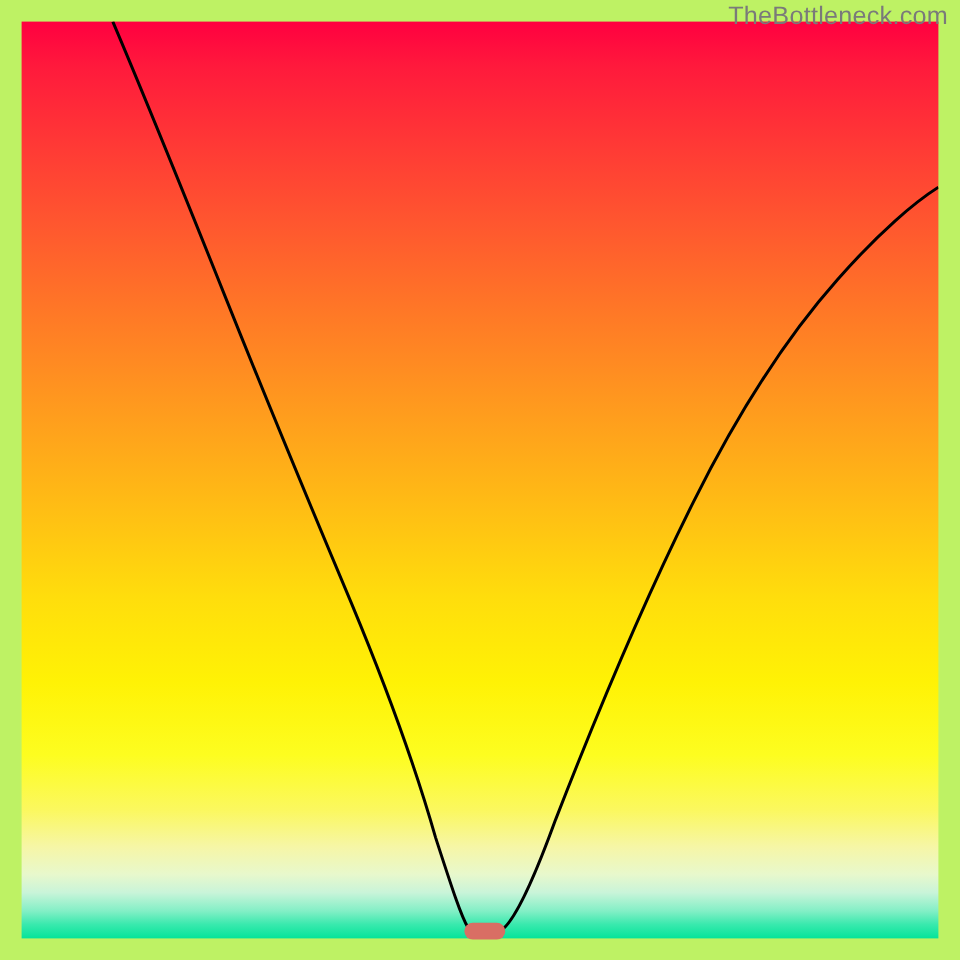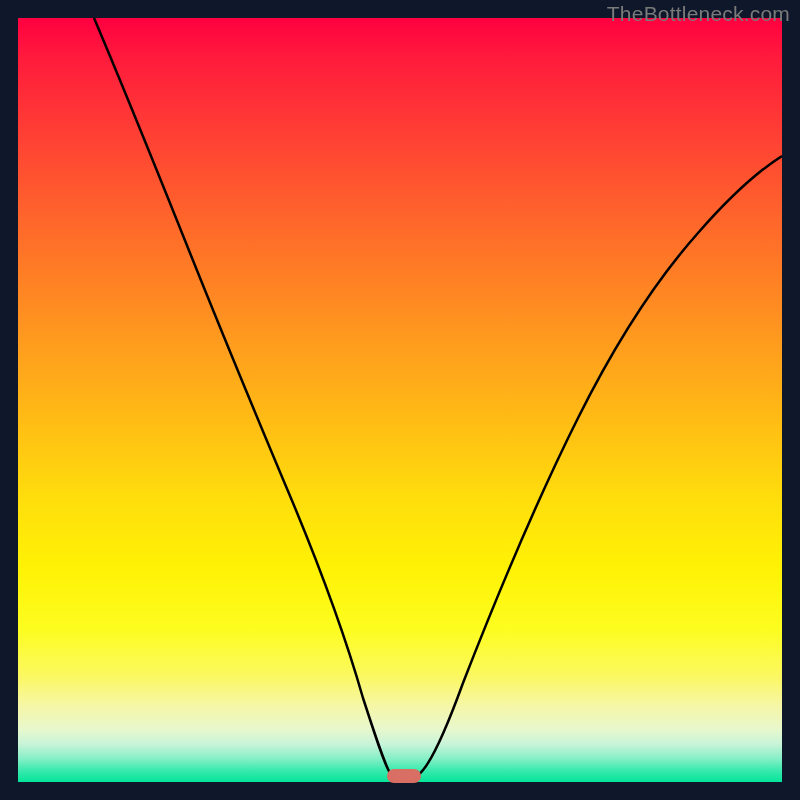--- a/index.html
+++ b/index.html
@@ -8,21 +8,21 @@
     width: 800px;
     height: 800px;
     overflow: hidden;
     background: #000;
     font-family: Arial, Helvetica, sans-serif;
   }
   .stage {
     position: relative;
     width: 800px;
     height: 800px;
-    background: #0f172a;
+    background: #bef264;
   }
   .plot-area {
     position: absolute;
     left: 18px;
     top: 18px;
     width: 764px;
     height: 764px;
     background: linear-gradient(
       to bottom,
       #ff0040 0%,

